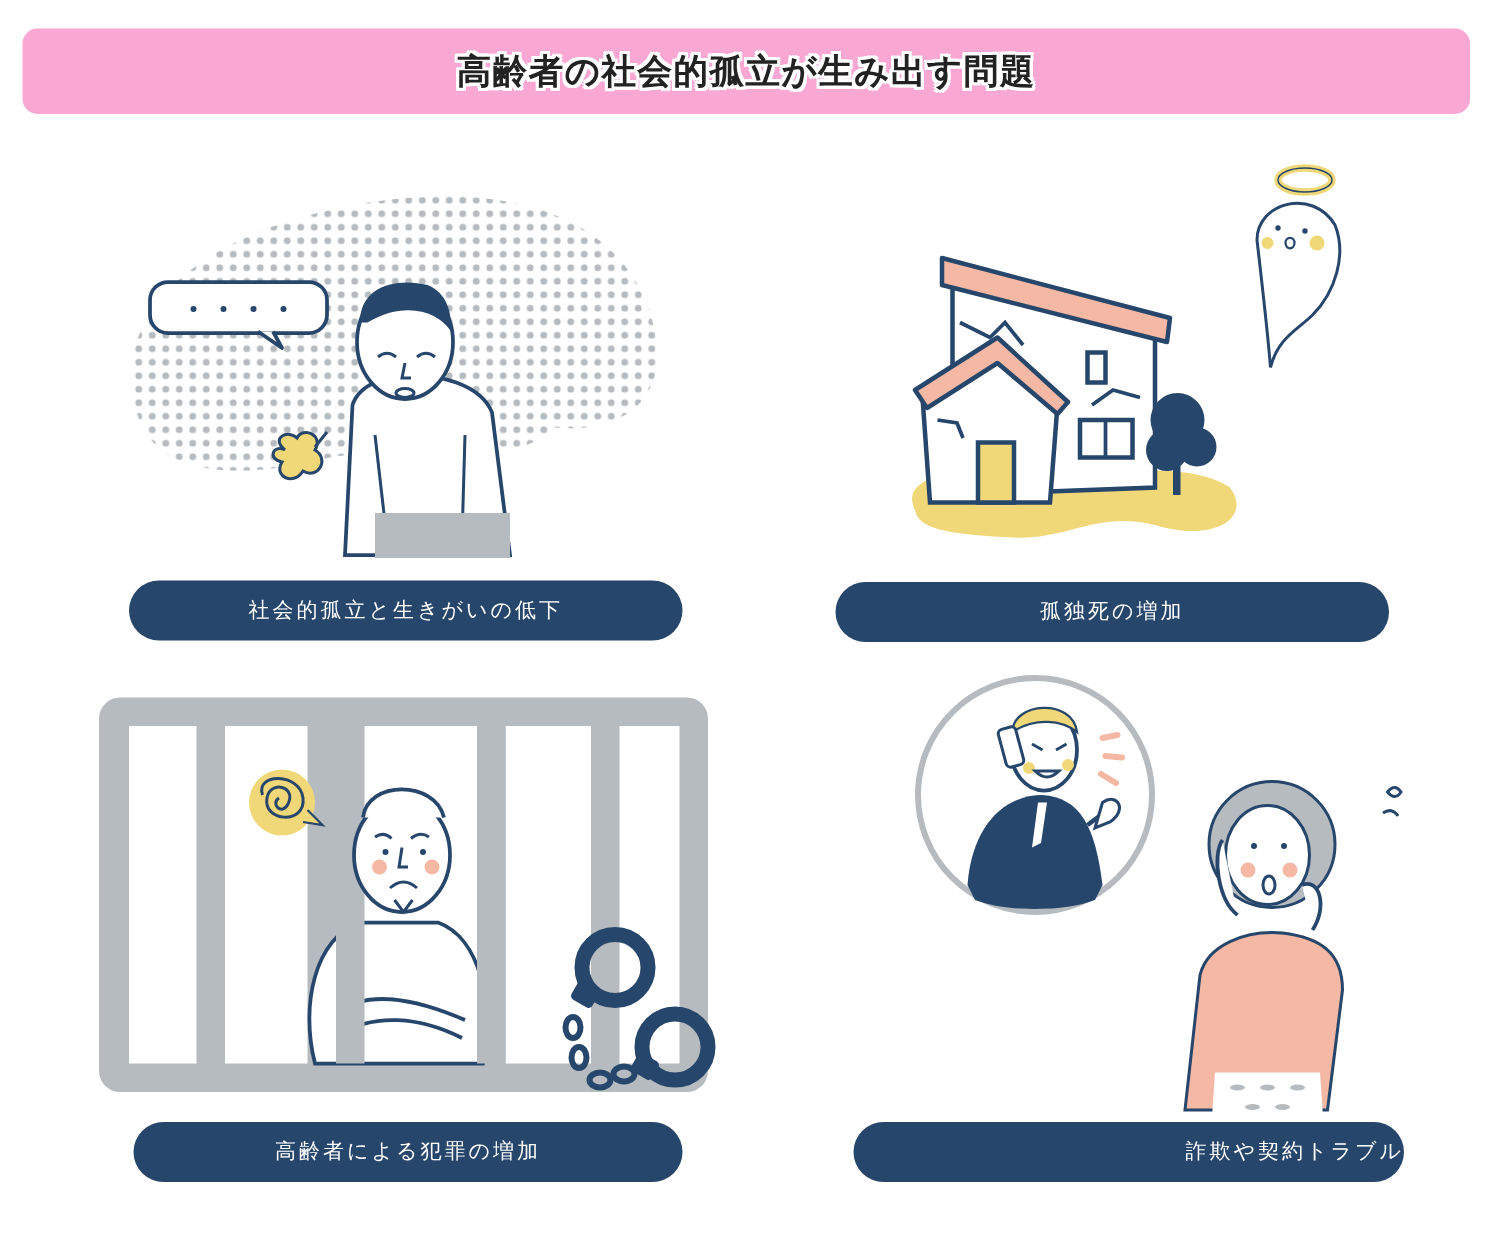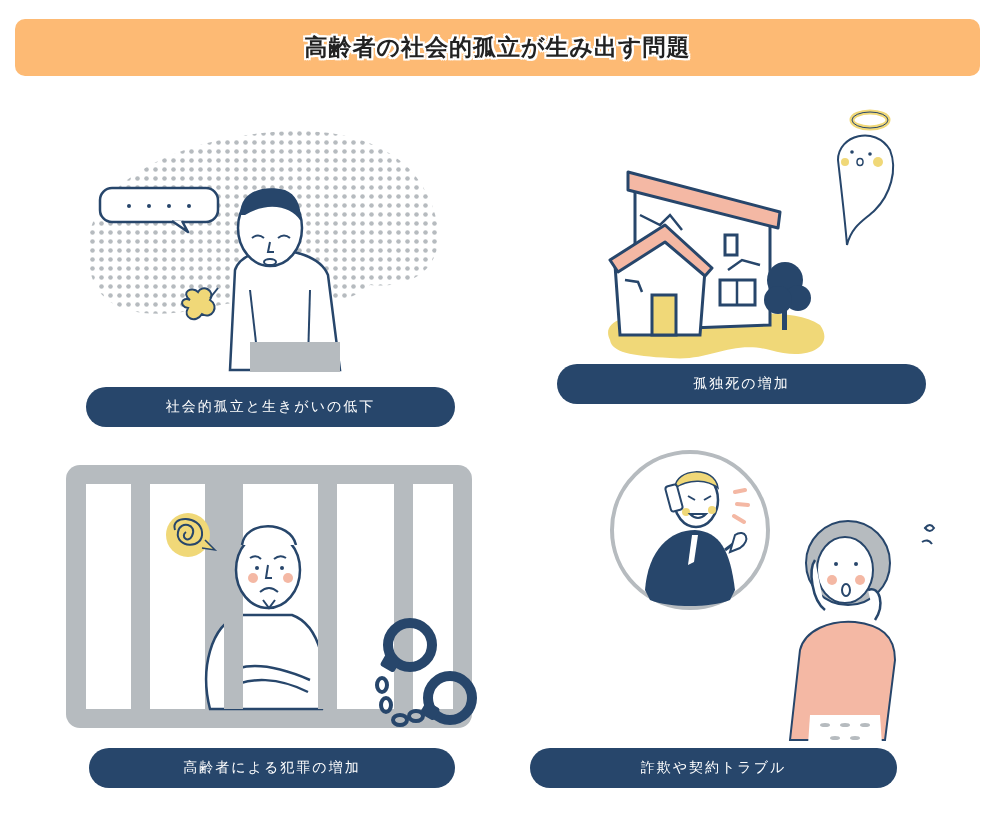--- a/index.html
+++ b/index.html
@@ -1,19 +1,19 @@
 <!DOCTYPE html>
 <html><head>
 <meta charset="utf-8">
 <style>
   html, body { margin: 0; padding: 0; background: #ffffff; }
   body { width: 1000px; height: 824px; position: relative; overflow: hidden;
          font-family: "DejaVu Sans", "Liberation Sans", sans-serif; }
   .header-bar { position: absolute; left: 15px; top: 19px; width: 965px; height: 57px;
-                background: #fdba74; border-radius: 10px; display: flex;
+                background: #f9a8d4; border-radius: 10px; display: flex;
                 align-items: center; justify-content: center; }
   .header-title { font-size: 23px; font-weight: bold; color: #222;
                   letter-spacing: 1px;
                   text-shadow: -2px -2px 0 #fff, 2px -2px 0 #fff, -2px 2px 0 #fff, 2px 2px 0 #fff,
                                0 -2px 0 #fff, 0 2px 0 #fff, -2px 0 0 #fff, 2px 0 0 #fff; }
   .pill { position: absolute; height: 40px; background: #27466b; border-radius: 20px;
           display: flex; align-items: center; justify-content: center; }
   .pill-label { color: #ffffff; font-size: 14px; letter-spacing: 2px; }
   .panel { position: absolute; }
   svg { display: block; }
@@ -86,21 +86,21 @@
     <ellipse cx="280" cy="20" rx="18" ry="8" fill="none" stroke="#f0d878" stroke-width="5"></ellipse>
     <ellipse cx="280" cy="20" rx="18" ry="8" fill="none" stroke="#27466b" stroke-width="1"></ellipse>
     <path d="M248 60 C248 35, 285 25, 300 50 C308 70, 300 95, 285 110 C275 120, 262 125, 257 145 C255 120, 252 95, 248 60 Z" fill="#fff" stroke="#27466b" stroke-width="2"></path>
     <circle cx="255" cy="62" r="4" fill="#f0d878"></circle>
     <circle cx="288" cy="62" r="5" fill="#f0d878"></circle>
     <circle cx="262" cy="52" r="1.8" fill="#27466b"></circle>
     <circle cx="280" cy="54" r="1.8" fill="#27466b"></circle>
     <ellipse cx="270" cy="62" rx="3" ry="3.5" fill="#fff" stroke="#27466b" stroke-width="1.5"></ellipse>
   </svg>
 </div>
-<div class="pill" style="left:557px;top:364px;width:369px;">
+<div class="pill" style="left:557px;top:388px;width:369px;">
   <span class="pill-label">孤独死の増加</span>
 </div>
 
 <div class="panel" style="left:60px;top:460px;width:430px;height:280px;">
   <svg width="430" height="280" viewBox="0 0 430 280">
     <rect x="6" y="5" width="406" height="263" rx="14" fill="#b6bbbf"></rect>
     <rect x="26" y="24" width="45" height="225" fill="#fff"></rect>
     <rect x="90" y="24" width="55" height="225" fill="#fff"></rect>
     <rect x="164" y="24" width="94" height="225" fill="#fff"></rect>
     <rect x="277" y="24" width="57" height="225" fill="#fff"></rect>
@@ -172,15 +172,15 @@
     <circle cx="232" cy="130" r="5" fill="#f4b8a4"></circle>
     <circle cx="260" cy="130" r="5" fill="#f4b8a4"></circle>
     <circle cx="236" cy="114" r="2" fill="#27466b"></circle>
     <circle cx="256" cy="114" r="2" fill="#27466b"></circle>
     <ellipse cx="246" cy="140" rx="4" ry="6" fill="#fff" stroke="#27466b" stroke-width="2"></ellipse>
     <path d="M215 110 C208 120, 212 150, 225 160" fill="#fff" stroke="#27466b" stroke-width="2.5"></path>
     <path d="M268 140 C280 135, 285 155, 275 170" fill="#fff" stroke="#27466b" stroke-width="2.5"></path>
     <path d="M325 78 Q330 72 334 78 Q330 84 325 78 Z M322 92 Q328 88 332 94" fill="none" stroke="#27466b" stroke-width="2"></path>
   </svg>
 </div>
-<div class="pill" style="left:530px;top:748px;width:367px;">
+<div class="pill" style="left:569px;top:748px;width:367px;justify-content:flex-end;">
   <span class="pill-label">詐欺や契約トラブル</span>
 </div>
 
 </body></html>

